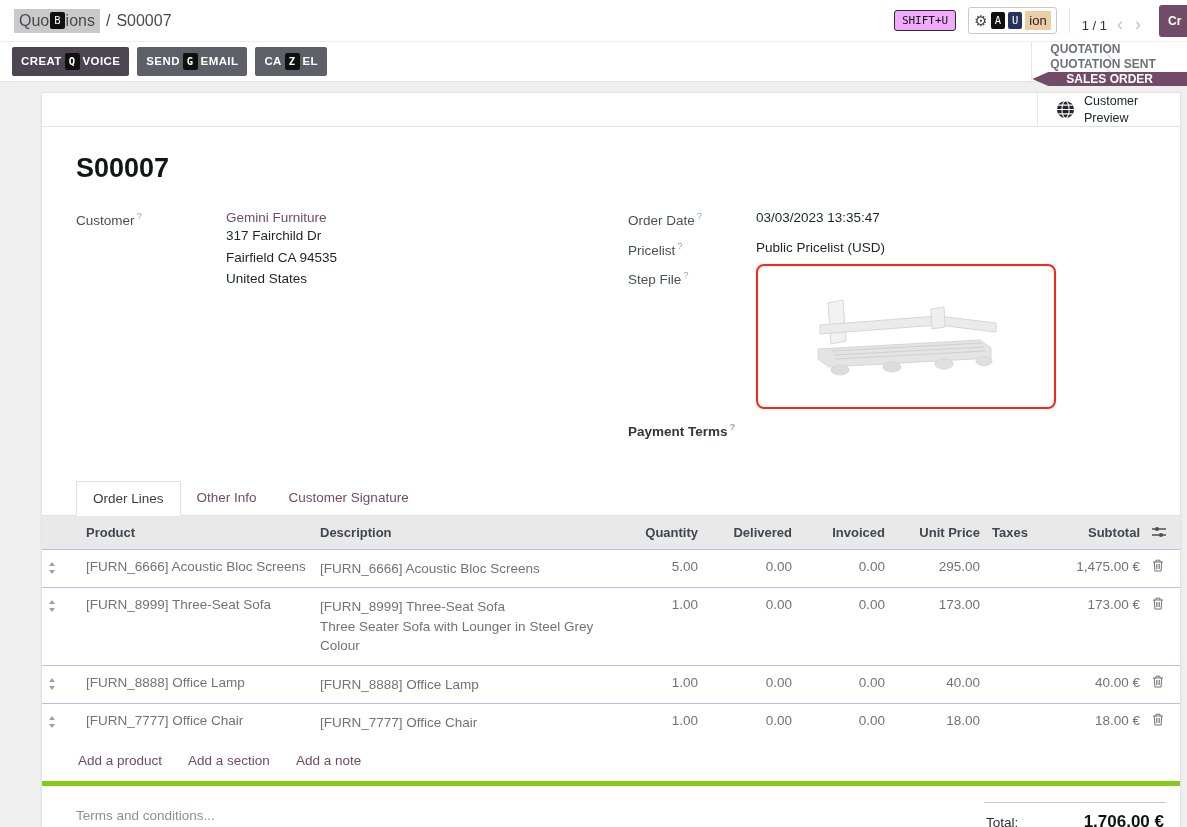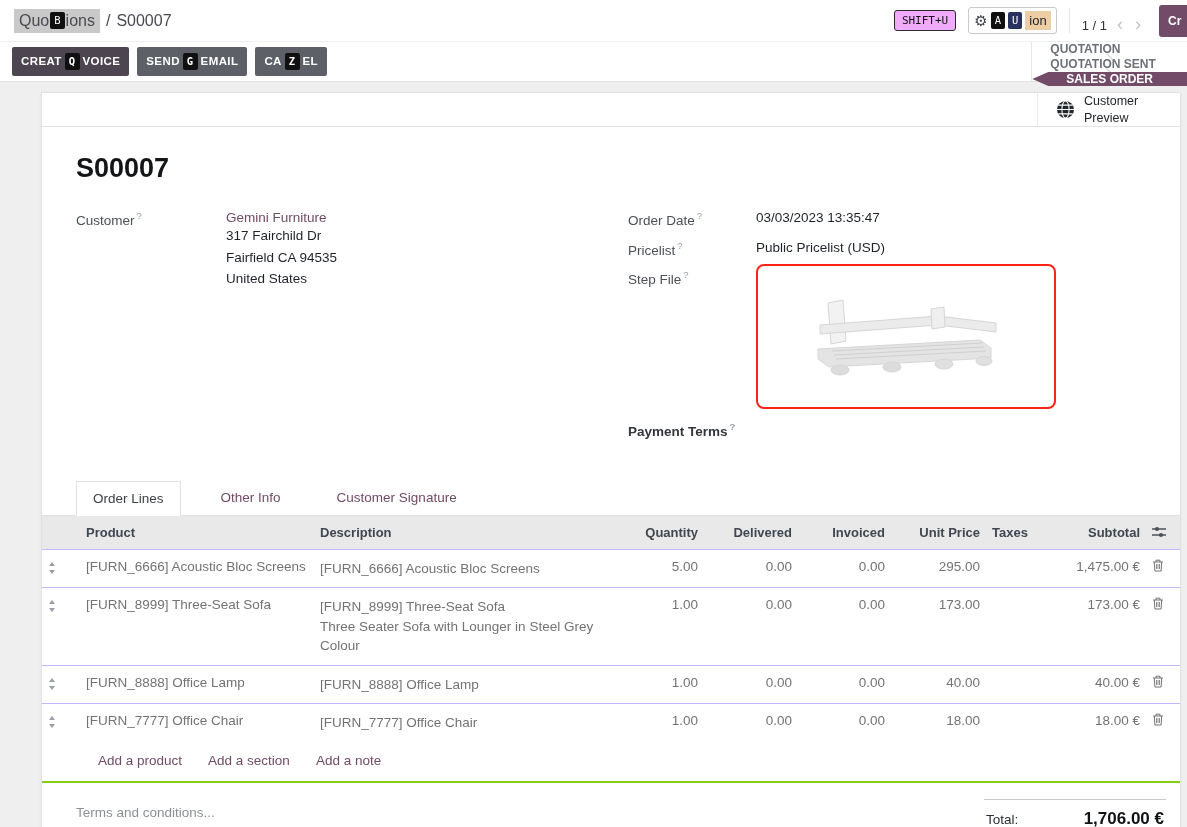--- a/index.html
+++ b/index.html
@@ -91,38 +91,38 @@
     width:300px; height:145px; border:2px solid #ff2417; border-radius:8px;
     display:flex; align-items:center; justify-content:center; margin-top:-5px; cursor:pointer;
   }
   
   .tabs { display:flex; margin-top:30px; border-bottom:1px solid #dee2e6; padding-left:34px; }
   .tab { padding:9px 16px; font-size:13.5px; cursor:pointer; }
   .tab.active {
     border:1px solid #dee2e6; border-bottom:1px solid #fff; margin-bottom:-1px;
     color:#3c4043; background:#fff;
   }
-  .tab.inactive { color:#714B67;margin-left:24px; }
+  .tab.inactive { color:#714B67; }
   
   table.order-lines { width:100%; border-collapse:collapse; font-size:13.5px; }
   .order-lines th {
     background:#e9e9e9; color:#3f4750; font-size:13px; font-weight:bold;
     padding:9px 6px; text-align:left; white-space:nowrap;
   }
   .order-lines th.num, .order-lines td.num { text-align:right; }
   .order-lines td { padding:9px 6px; border-top:1px solid #c4b5fd; vertical-align:top; color:#737373; }
   .order-lines td.desc { white-space:pre-line; max-width:305px; line-height:1.45; }
   .col-handle { width:38px; } .col-product { width:234px; } .col-qty { width:92px; }
   .col-del { width:94px; } .col-inv { width:93px; } .col-price { width:95px; }
   .col-tax { width:48px; } .col-sub { width:112px; } .col-trash { width:34px; }
   td.handle-cell { text-align:center; padding-top:12px; cursor:grab; }
   .blue { color:#2a78c5; }
   .trash-cell { color:#6a7075; cursor:pointer; padding-top:11px; }
   .hdr-icon-cell { text-align:center; cursor:pointer; }
-  .add-links { display:flex; gap:26px; padding:11px 0 13px 56px; border-bottom:2px solid #84cc16; }
+  .add-links { display:flex; gap:26px; padding:11px 0 13px 36px; border-bottom:5px solid #84cc16; }
   .add-links span { color:#714B67; cursor:pointer; }
   
   .sheet-footer { display:flex; justify-content:space-between; align-items:flex-start; padding:16px 14px 24px 34px; }
   .terms { color:#8b9095; cursor:text; padding-top:6px; }
   .total-block { width:182px; }
   .total-row {
     display:flex; justify-content:space-between; align-items:baseline;
     border-top:1px solid #c9c9c9; border-bottom:1px solid #c9c9c9; padding:9px 2px 10px;
   }
   .total-label { font-size:13.5px; color:#2a2e33; }

